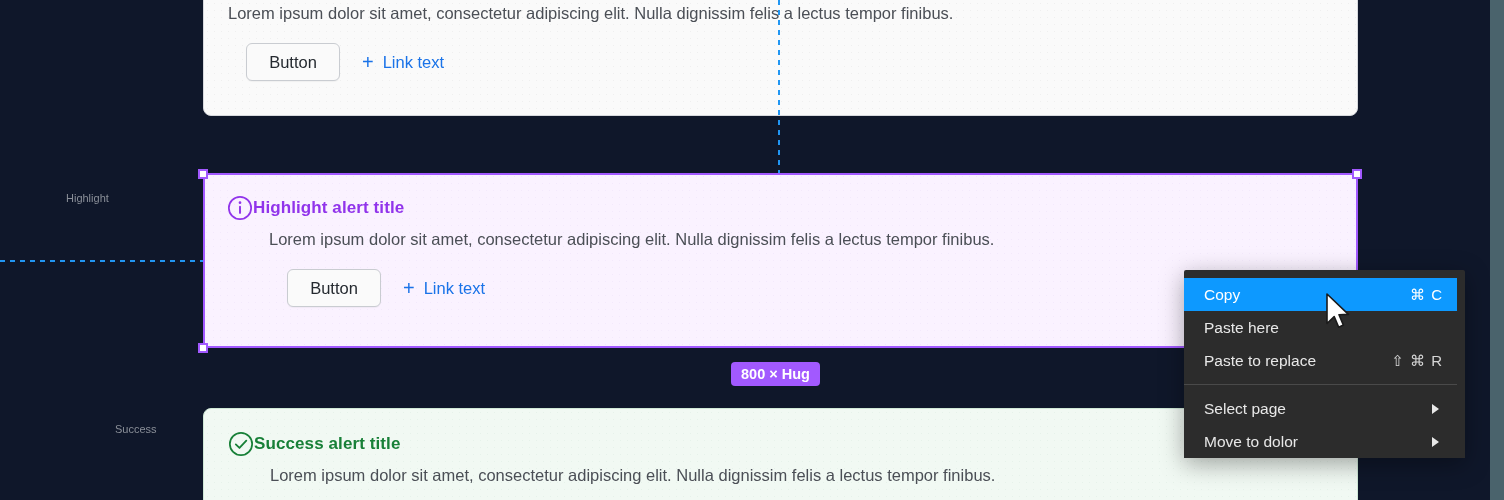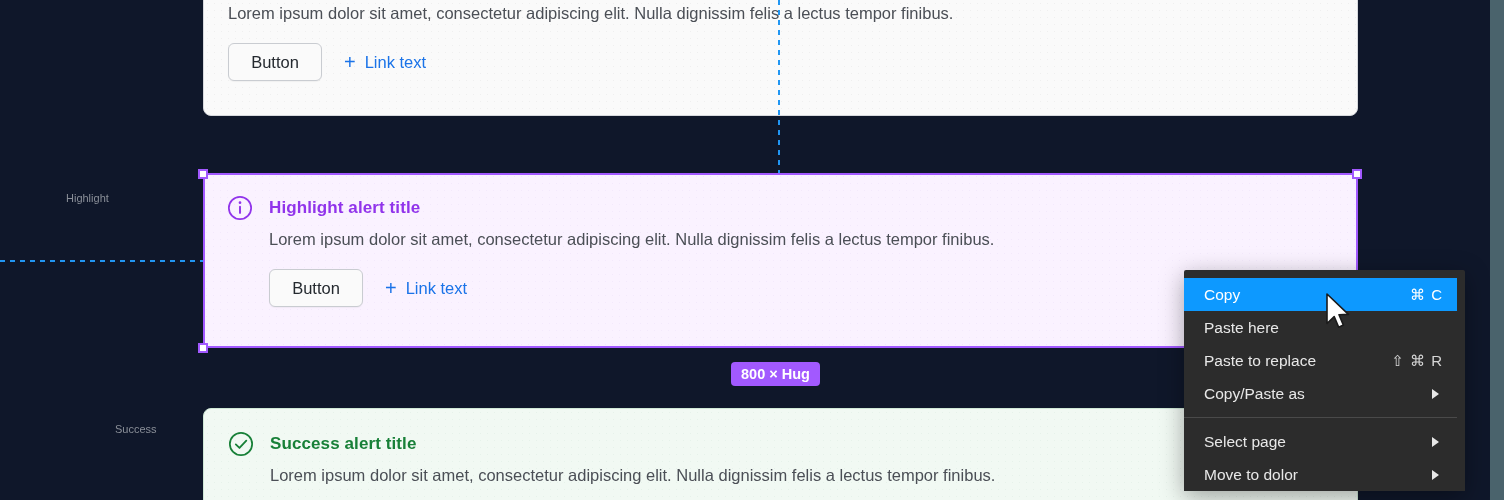--- a/index.html
+++ b/index.html
@@ -32,21 +32,20 @@
     border-radius: 8px;
     padding: 0;
   }
   .alert-inner {
     position: relative;
     padding: 20px 24px 22px 24px;
   }
   .alert-head {
     display: flex;
     align-items: center;
-    gap: 16px;
     height: 30px;
   }
   .alert-icon {
     width: 26px; height: 26px;
     flex: 0 0 26px;
     display: block;
   }
   .alert-title {
     font-size: 17px;
     font-weight: bold;
@@ -75,20 +74,21 @@
     border-radius: 6px;
     background: #fafafa;
     color: #24292f;
     font-size: 16.5px;
     font-family: "Liberation Sans", sans-serif;
     display: flex;
     align-items: center;
     justify-content: center;
     box-shadow: 0 1px 1px rgba(0,0,0,0.04);
     cursor: pointer;
+    margin-left: 18px;
   }
   .linkwrap {
     display: flex;
     align-items: center;
     gap: 9px;
     color: #1a73e8;
     font-size: 16.5px;
     cursor: pointer;
   }
   .plus-ico { font-size: 20px; line-height: 1; color: #1a73e8; font-weight: 500;}
@@ -313,24 +313,20 @@
       <span class="ctx-shortcut">⌘ C</span>
     </div>
     <div class="ctx-item">
       <span class="ctx-label">Paste here</span>
       <span class="ctx-shortcut"></span>
     </div>
     <div class="ctx-item">
       <span class="ctx-label">Paste to replace</span>
       <span class="ctx-shortcut">⇧ ⌘ R</span>
     </div>
-    <div class="ctx-item">
-      <span class="ctx-label">Copy/Paste as</span>
-      <span class="ctx-arrow"></span>
-    </div>
     <div class="ctx-sep"></div>
     <div class="ctx-item">
       <span class="ctx-label">Select page</span>
       <span class="ctx-arrow"></span>
     </div>
     <div class="ctx-item">
       <span class="ctx-label">Move to dolor</span>
       <span class="ctx-arrow"></span>
     </div>
   </div>

